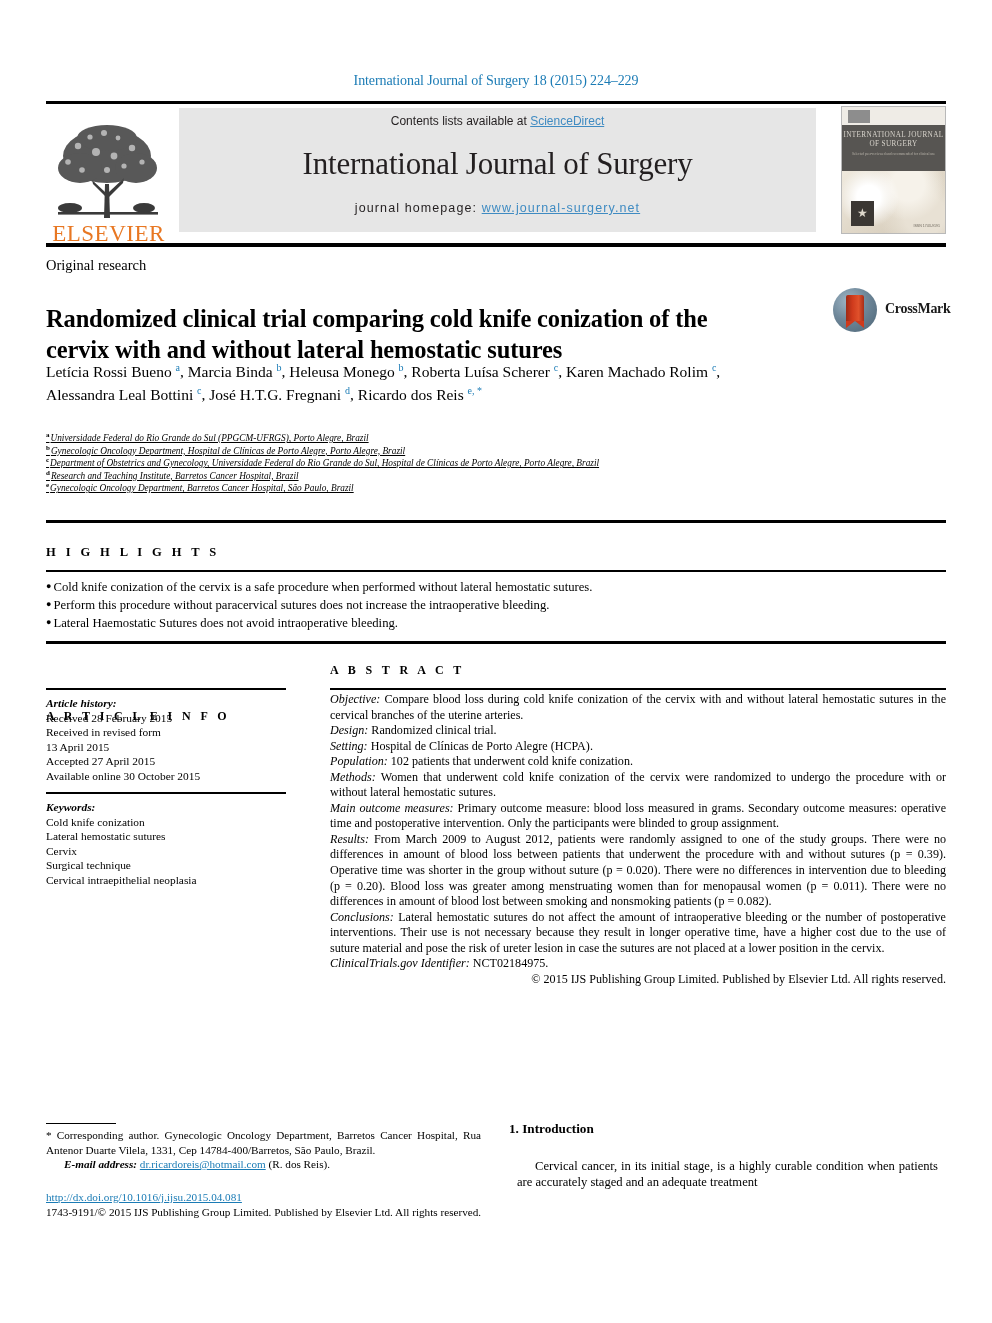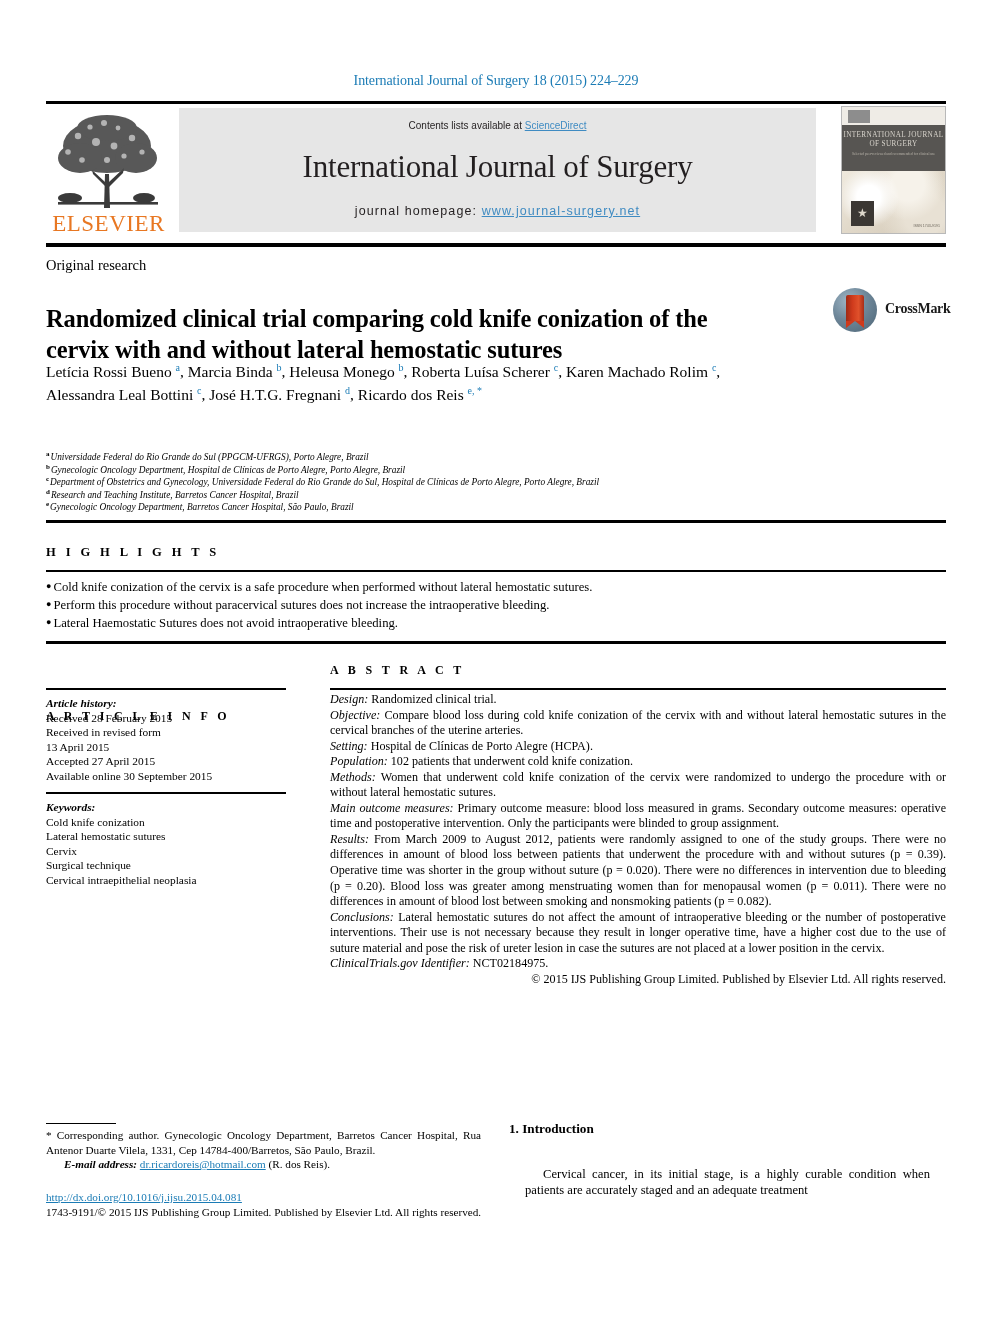--- a/index.html
+++ b/index.html
@@ -42,21 +42,21 @@
     background: #000;
   }
   .masthead {
     position: absolute;
     left: 46px; top: 106px;
     width: 900px;
     height: 128px;
   }
   .elsevier-logo {
     position: absolute;
-    left: 0; top: 4px;
+    left: 0; top: 14px;
     width: 125px;
     height: 128px;
   }
   .elsevier-tree {
     position: absolute;
     left: 6px; top: 2px;
     width: 112px; height: 100px;
   }
   .elsevier-word {
     position: absolute;
@@ -71,23 +71,23 @@
   }
   .masthead-center {
     position: absolute;
     left: 133px; top: 2px;
     width: 637px;
     height: 124px;
     background: #e6e6e6;
     text-align: center;
   }
   .contents-line {
-    margin-top: 12px;
+    margin-top: 6px;
     font-family: "Liberation Sans", sans-serif;
-    font-size: 10px;
+    font-size: 12px;
     color: #231f20;
   }
   .contents-line .sd {
     color: #3f8bc2;
   }
   .journal-name {
     margin-top: 18px;
     font-family: "Liberation Serif", serif;
     font-size: 31px;
     color: #231f20;
@@ -198,25 +198,26 @@
     line-height: 23px;
   }
   .sup {
     color: #1a7bb5;
     font-size: 10px;
     vertical-align: super;
     line-height: 0;
   }
   .affiliations {
     position: absolute;
-    left: 46px; top: 451px;
+    left: 46px; top: 432px;
     width: 900px;
     font-size: 9.3px;
     line-height: 12.6px;
     font-style: italic;
+    text-decoration: underline;
   }
   .affiliations .aff-mark {
     font-style: normal;
     font-weight: bold;
     font-size: 7px;
     vertical-align: super;
     line-height: 0;
     margin-right: 1px;
   }
 
@@ -370,21 +371,21 @@
     font-weight: bold;
   }
   .intro-body {
     position: absolute;
     left: 509px; top: 1150px;
     width: 437px;
     font-size: 12.6px;
     line-height: 16.4px;
     text-align: justify;
   }
-  .intro-body p { margin: 16px; text-indent: 18px; }
+  .intro-body p { margin: 8px; text-indent: 18px; }
 </style>
 </head>
 <body>
 
 <div class="page">
 
   <div class="citation-line">International Journal of Surgery 18 (2015) 224–229</div>
 
   <div class="rule-thick" style="top:101px;"></div>
 
@@ -487,35 +488,35 @@
 
   <div class="rule-thin" style="left:46px; top:688px; width:240px;"></div>
   <div class="rule-thin" style="left:330px; top:688px; width:616px;"></div>
 
   <div class="ai-history" id="ai-history">
       <div class="bital">Article history:</div>
       <div>Received 28 February 2015</div>
       <div>Received in revised form</div>
       <div>13 April 2015</div>
       <div>Accepted 27 April 2015</div>
-      <div>Available online 30 September 2015</div>
+      <div>Available online 30 October 2015</div>
     </div>
   <div class="rule-thin" style="left:46px; top:792px; width:240px;"></div>
   <div class="ai-keywords" id="ai-keywords">
       <div class="bital">Keywords:</div>
       <div>Cold knife conization</div>
       <div>Lateral hemostatic sutures</div>
       <div>Cervix</div>
       <div>Surgical technique</div>
       <div>Cervical intraepithelial neoplasia</div>
     </div>
 
   <div class="abstract" id="abstract">
+      <p><span class="ital">Objective:</span> Compare blood loss during cold knife conization of the cervix with and without lateral hemostatic sutures in the cervical branches of the uterine arteries.</p>
       <p><span class="ital">Design:</span> Randomized clinical trial.</p>
-      <p><span class="ital">Objective:</span> Compare blood loss during cold knife conization of the cervix with and without lateral hemostatic sutures in the cervical branches of the uterine arteries.</p>
       <p><span class="ital">Setting:</span> Hospital de Clínicas de Porto Alegre (HCPA).</p>
       <p><span class="ital">Population:</span> 102 patients that underwent cold knife conization.</p>
       <p><span class="ital">Methods:</span> Women that underwent cold knife conization of the cervix were randomized to undergo the procedure with or without lateral hemostatic sutures.</p>
       <p><span class="ital">Main outcome measures:</span> Primary outcome measure: blood loss measured in grams. Secondary outcome measures: operative time and postoperative intervention. Only the participants were blinded to group assignment.</p>
       <p><span class="ital">Results:</span> From March 2009 to August 2012, patients were randomly assigned to one of the study groups. There were no differences in amount of blood loss between patients that underwent the procedure with and without sutures (p = 0.39). Operative time was shorter in the group without suture (p = 0.020). There were no differences in intervention due to bleeding (p = 0.20). Blood loss was greater among menstruating women than for menopausal women (p = 0.011). There were no differences in amount of blood lost between smoking and nonsmoking patients (p = 0.082).</p>
       <p><span class="ital">Conclusions:</span> Lateral hemostatic sutures do not affect the amount of intraoperative bleeding or the number of postoperative interventions. Their use is not necessary because they result in longer operative time, have a higher cost due to the use of suture material and pose the risk of ureter lesion in case the sutures are not placed at a lower position in the cervix.</p>
       <p><span class="ital">ClinicalTrials.gov Identifier:</span> NCT02184975.</p>
       <p class="abs-copy">© 2015 IJS Publishing Group Limited. Published by Elsevier Ltd. All rights reserved.</p>
     </div>
 

